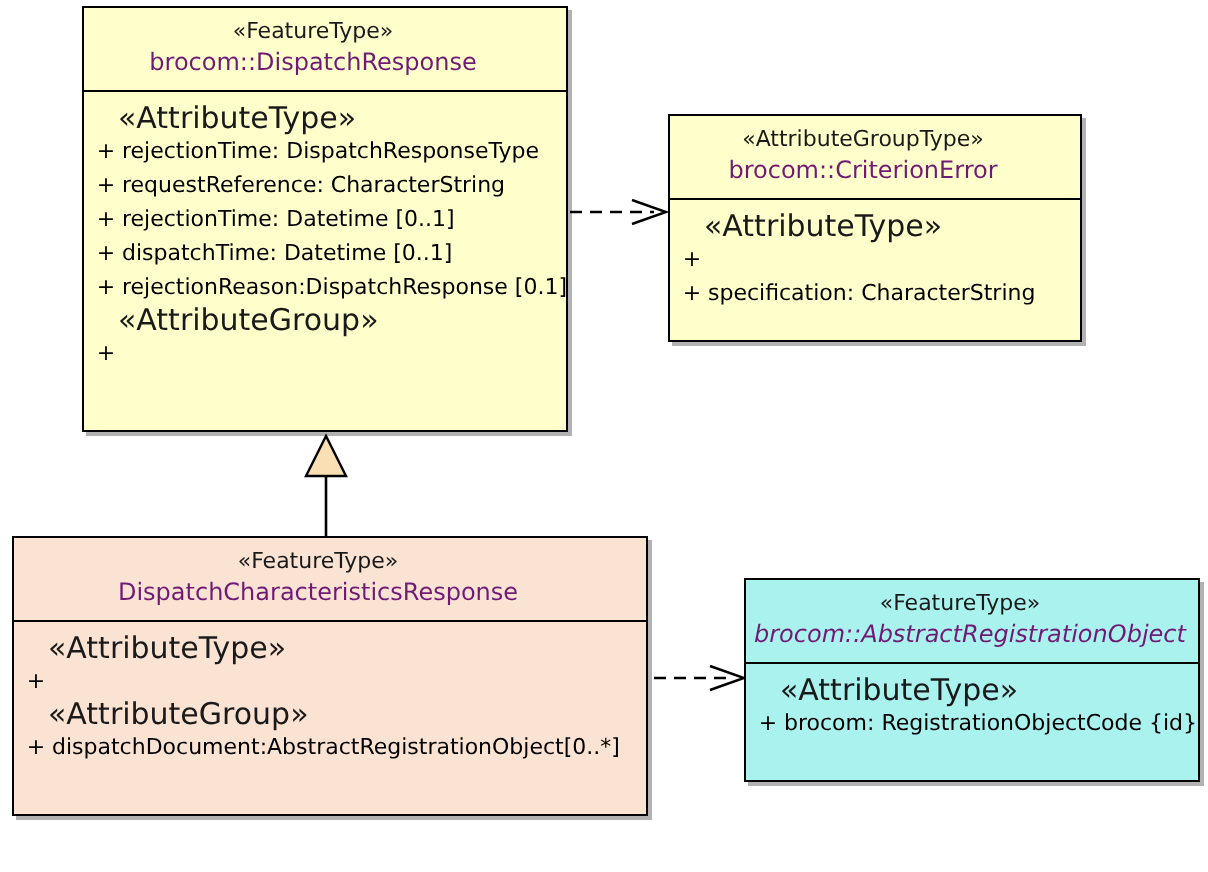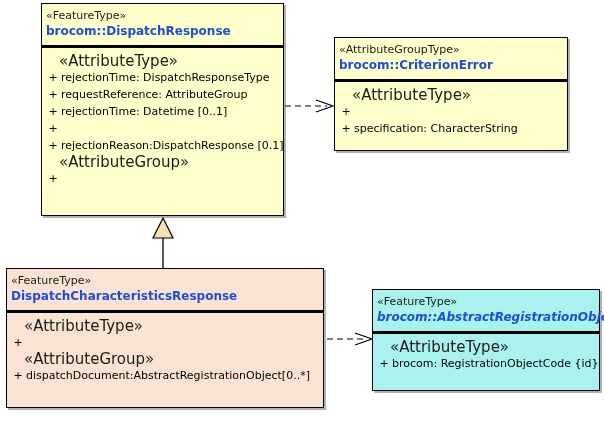--- a/index.html
+++ b/index.html
@@ -23,33 +23,34 @@
     border: 1px solid #000000;
     box-shadow: 2px 2px 0 0 rgba(0,0,0,0.30);
     background: #ffffcc;
   }
   .uml-class.yellow  { background: #ffffcc; }
   .uml-class.peach   { background: #fbe3d4; }
   .uml-class.cyan    { background: #aaf2ee; }
 
   .uml-header {
     box-sizing: border-box;
-    border-bottom: 3px solid #000000;
+    border-bottom: 1px solid #000000;
+    text-align: center;
     padding: 5px 16px 6px 4px;
   }
   .stereo {
     font-size: 11px;
     color: #1a1a1a;
     line-height: 14px;
     white-space: nowrap;
   }
   .cls-name {
-    font-weight: bold;
+    font-weight: normal;
     font-size: 12px;
-    color: #1d4ed8;
+    color: #701a75;
     line-height: 16px;
     white-space: nowrap;
   }
   .cls-name.abstract {
     font-style: italic;
   }
 
   .uml-body {
     box-sizing: border-box;
     padding: 5px 3px 6px 3px;
@@ -118,41 +119,42 @@
       <div class="cls-name">brocom::DispatchResponse</div>
     </div>
     <div class="uml-body">
       <div class="grp-label">«AttributeType»</div>
       <div class="attr-row">
         <span class="attr-vis">+</span>
         <span class="attr-text">rejectionTime: DispatchResponseType</span>
       </div>
       <div class="attr-row">
         <span class="attr-vis">+</span>
-        <span class="attr-text">requestReference: AttributeGroup</span>
+        <span class="attr-text">requestReference: CharacterString</span>
       </div>
       <div class="attr-row">
         <span class="attr-vis">+</span>
         <span class="attr-text">rejectionTime: Datetime [0..1]</span>
       </div>
       <div class="attr-row">
         <span class="attr-vis">+</span>
+        <span class="attr-text">dispatchTime: Datetime [0..1]</span>
       </div>
       <div class="attr-row">
         <span class="attr-vis">+</span>
         <span class="attr-text">rejectionReason:DispatchResponse [0.1]</span>
       </div>
       <div class="grp-label">«AttributeGroup»</div>
       <div class="attr-row">
         <span class="attr-vis">+</span>
       </div>
     </div>
   </div>
 
-  <div class="uml-class yellow" style="left:334px; top:37px; width:234px; height:114px;">
+  <div class="uml-class yellow" style="left:334px; top:57px; width:207px; height:114px;">
     <div class="uml-header">
       <div class="stereo">«AttributeGroupType»</div>
       <div class="cls-name">brocom::CriterionError</div>
     </div>
     <div class="uml-body">
       <div class="grp-label">«AttributeType»</div>
       <div class="attr-row">
         <span class="attr-vis">+</span>
       </div>
       <div class="attr-row">

